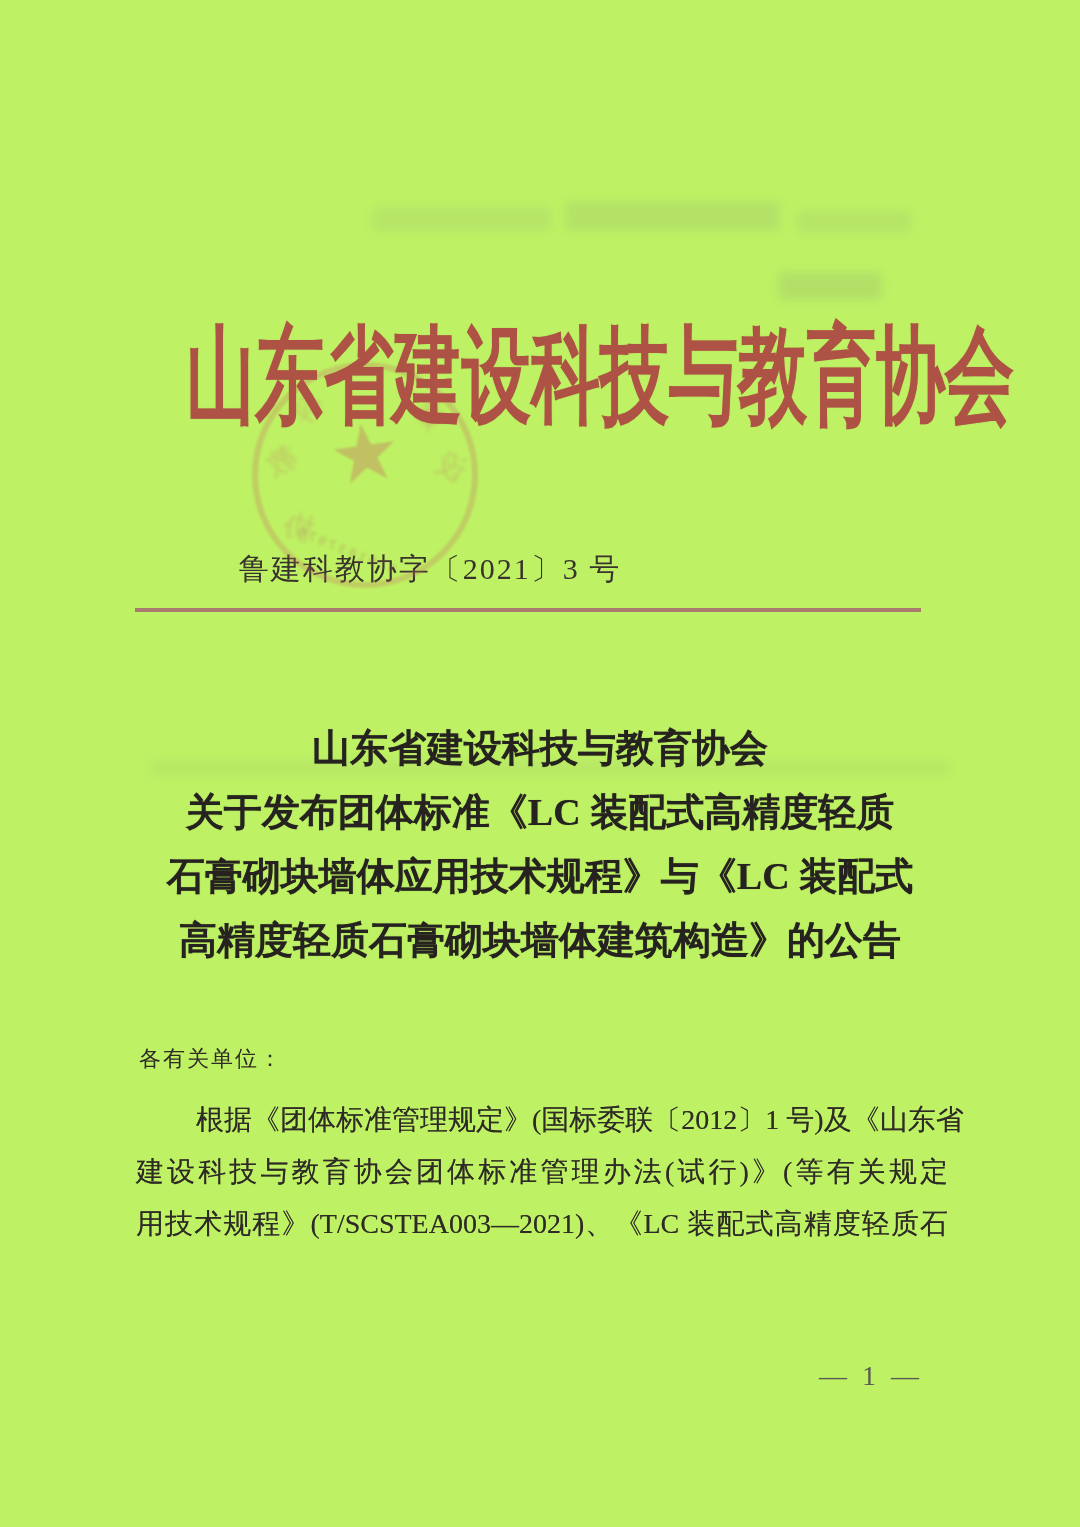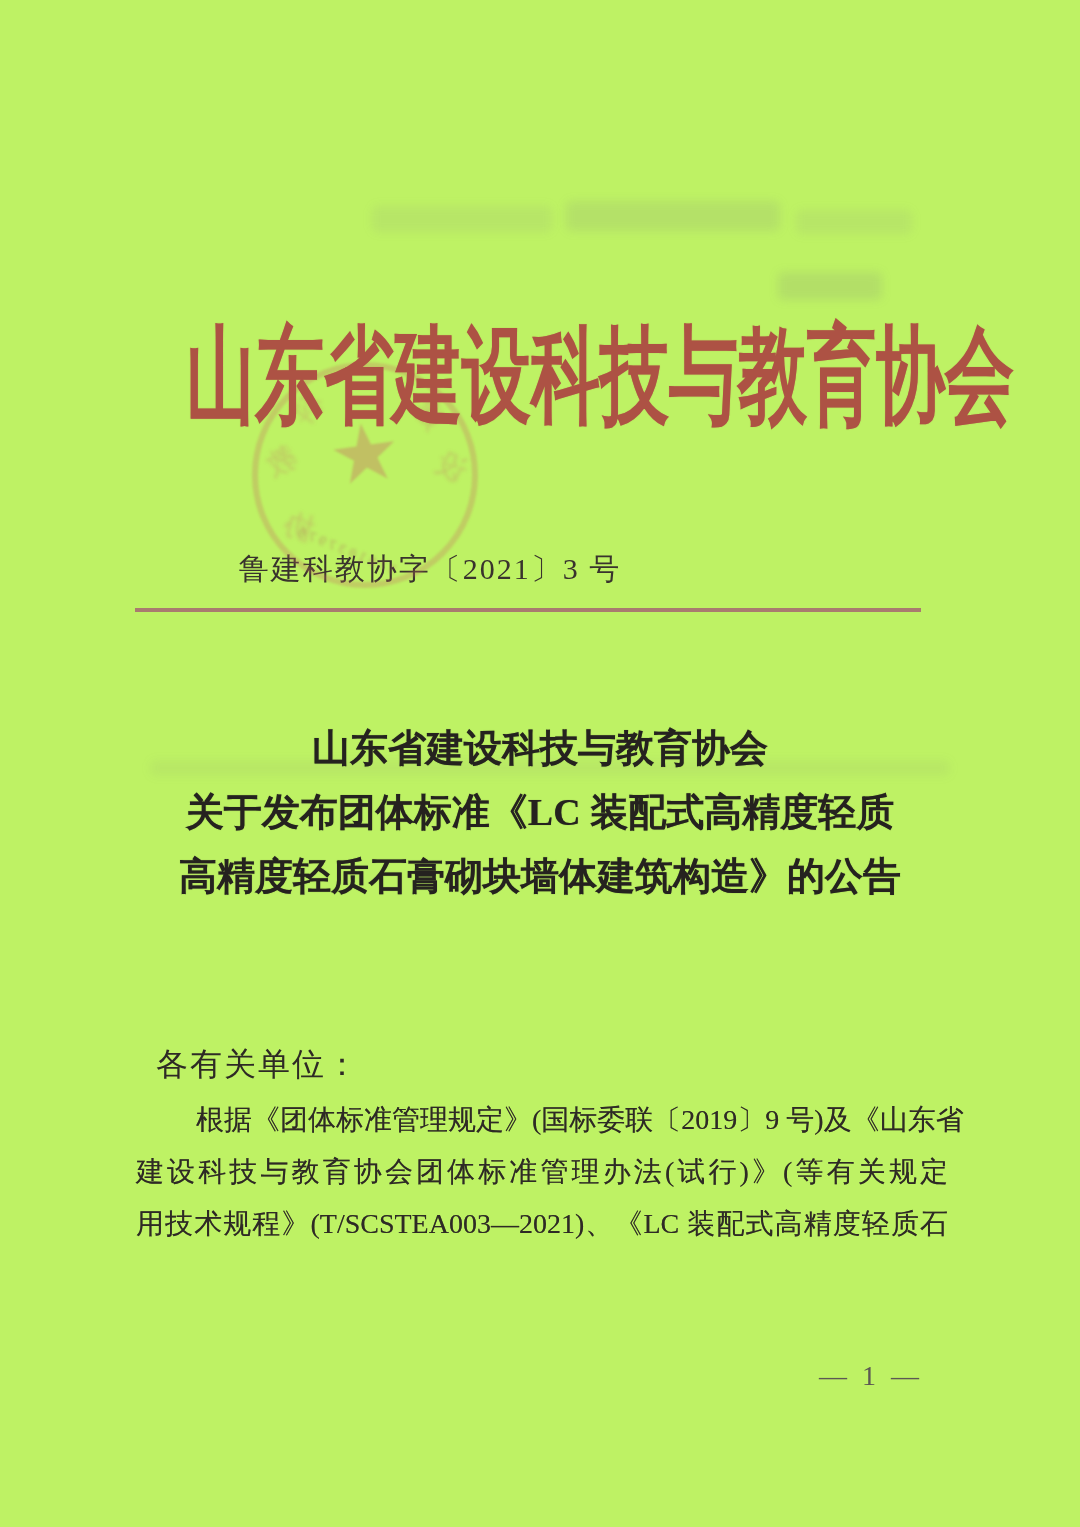--- a/index.html
+++ b/index.html
@@ -96,22 +96,22 @@
     position:absolute;left:0;top:716px;width:1080px;
     text-align:center;
     font-size:38px;font-weight:bold;
     line-height:64px;
     color:#25221f;
     text-shadow:0 0 0.8px rgba(37,34,31,0.6);
   }
 
   
   .salutation{
-    position:absolute;left:156px;top:1048px;
-    font-size:32px;line-height:1;
+    position:absolute;left:139px;top:1048px;
+    font-size:22px;line-height:1;
     color:#2e2a25;
     letter-spacing:2px;
   }
   .body-block{
     position:absolute;left:136px;top:1094px;width:812px;
     font-size:28px;color:#2e2a25;
     text-shadow:0 0 0.6px rgba(46,42,37,0.55);
   }
   .body-line{
     height:52px;line-height:52px;
@@ -156,26 +156,27 @@
     <span class="stretch">山东省建设科技与教育协会</span>
   </div>
 
   <div class="doc-number">鲁建科教协字〔2021〕3 号</div>
 
   <div class="red-rule"></div>
 
   <div class="doc-title">
     <div>山东省建设科技与教育协会</div>
     <div>关于发布团体标准《LC 装配式高精度轻质</div>
+    <div>石膏砌块墙体应用技术规程》与《LC 装配式</div>
     <div>高精度轻质石膏砌块墙体建筑构造》的公告</div>
   </div>
 
   <div class="salutation">各有关单位：</div>
 
   <div class="body-block">
-    <div class="body-line indent">根据《团体标准管理规定》(国标委联〔2019〕9 号)及《山东省</div>
+    <div class="body-line indent">根据《团体标准管理规定》(国标委联〔2012〕1 号)及《山东省</div>
     <div class="body-line">建设科技与教育协会团体标准管理办法(试行)》(等有关规定</div>
     <div class="body-line">用技术规程》(T/SCSTEA003—2021)、《LC 装配式高精度轻质石</div>
   </div>
 
   <div class="page-number">— 1 —</div>
 
 </div>
 
 </body></html>

